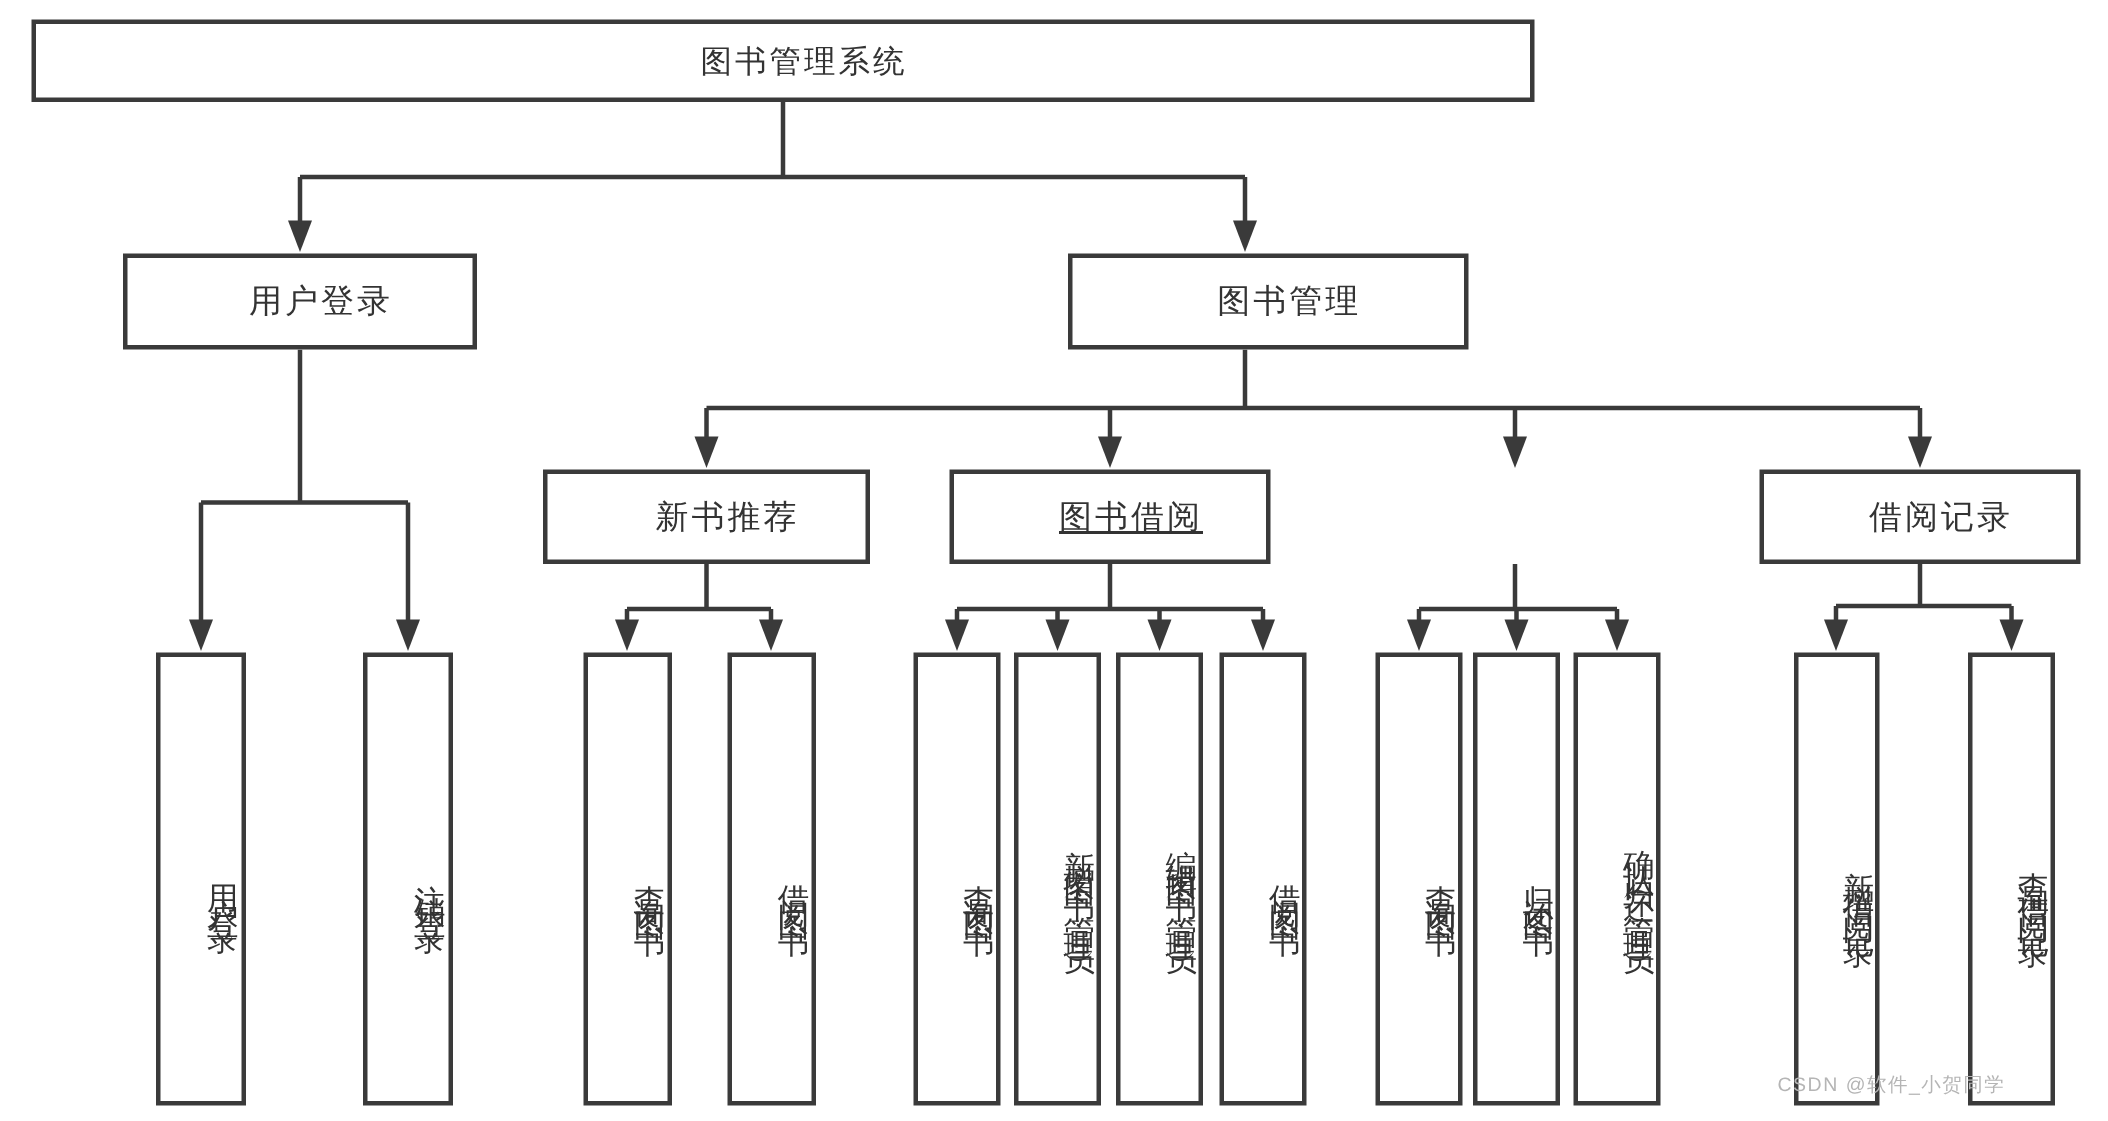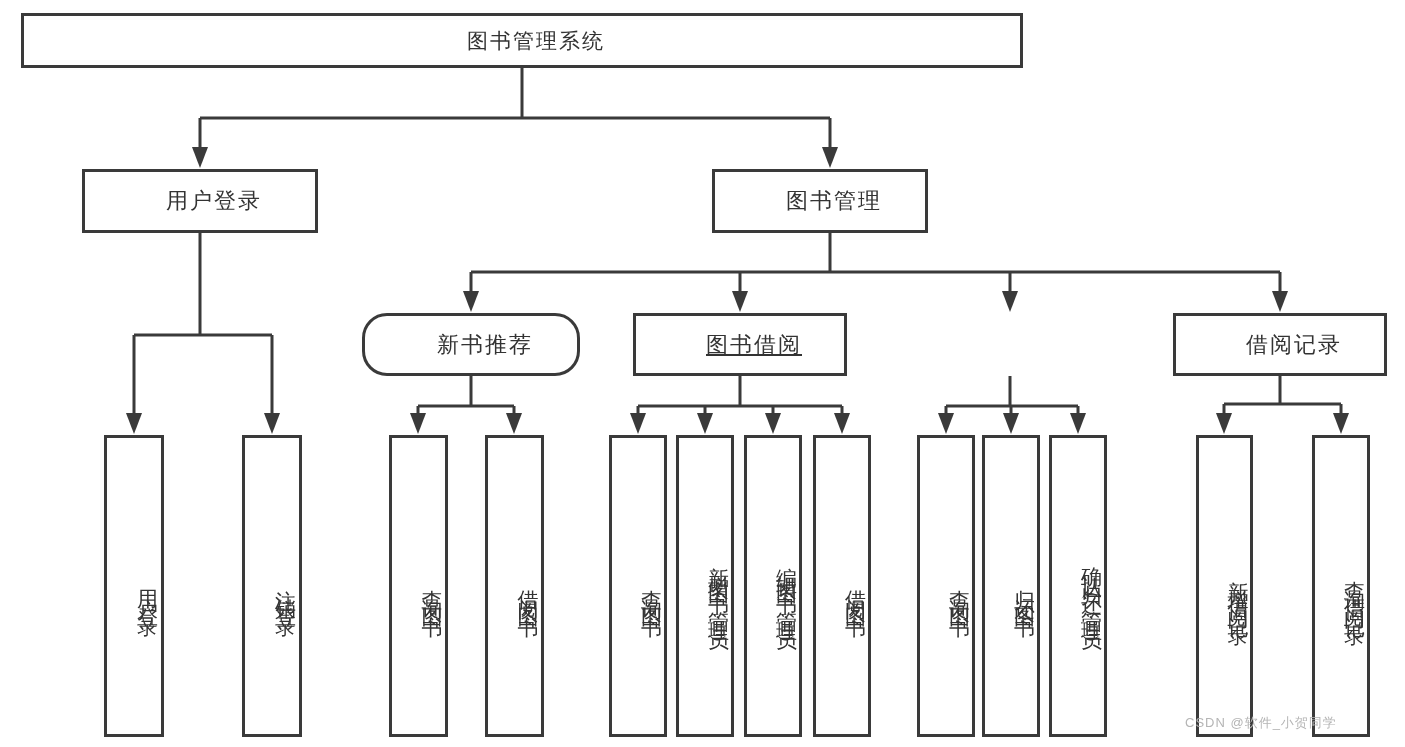--- a/index.html
+++ b/index.html
@@ -101,25 +101,25 @@
     </g>
   </svg>
 
   <div class="box hlabel title-box" style="left:21px; top:13px; width:1002px; height:55px;">
     <span>图书管理系统</span>
   </div>
 
   <div class="box hlabel" style="left:82px; top:169px; width:236px; height:64px;">
     <span>用户登录</span>
   </div>
-  <div class="box hlabel" style="left:712px; top:169px; width:216px; height:64px;">
+  <div class="box hlabel" style="left:712px; top:169px; width:267px; height:64px;">
     <span>图书管理</span>
   </div>
 
-  <div class="box hlabel" style="left:362px; top:313px; width:218px; height:63px;border-radius:25px;">
+  <div class="box hlabel" style="left:362px; top:313px; width:218px; height:63px;">
     <span>新书推荐</span>
   </div>
   <div class="box hlabel" style="left:633px; top:313px; width:214px; height:63px;text-decoration:underline;">
     <span>图书借阅</span>
   </div>
   <div class="box hlabel" style="left:1173px; top:313px; width:214px; height:63px;">
     <span>借阅记录</span>
   </div>
 
   <div class="box leaf" style="left:104px; top:435px; width:60px; height:302px;">

